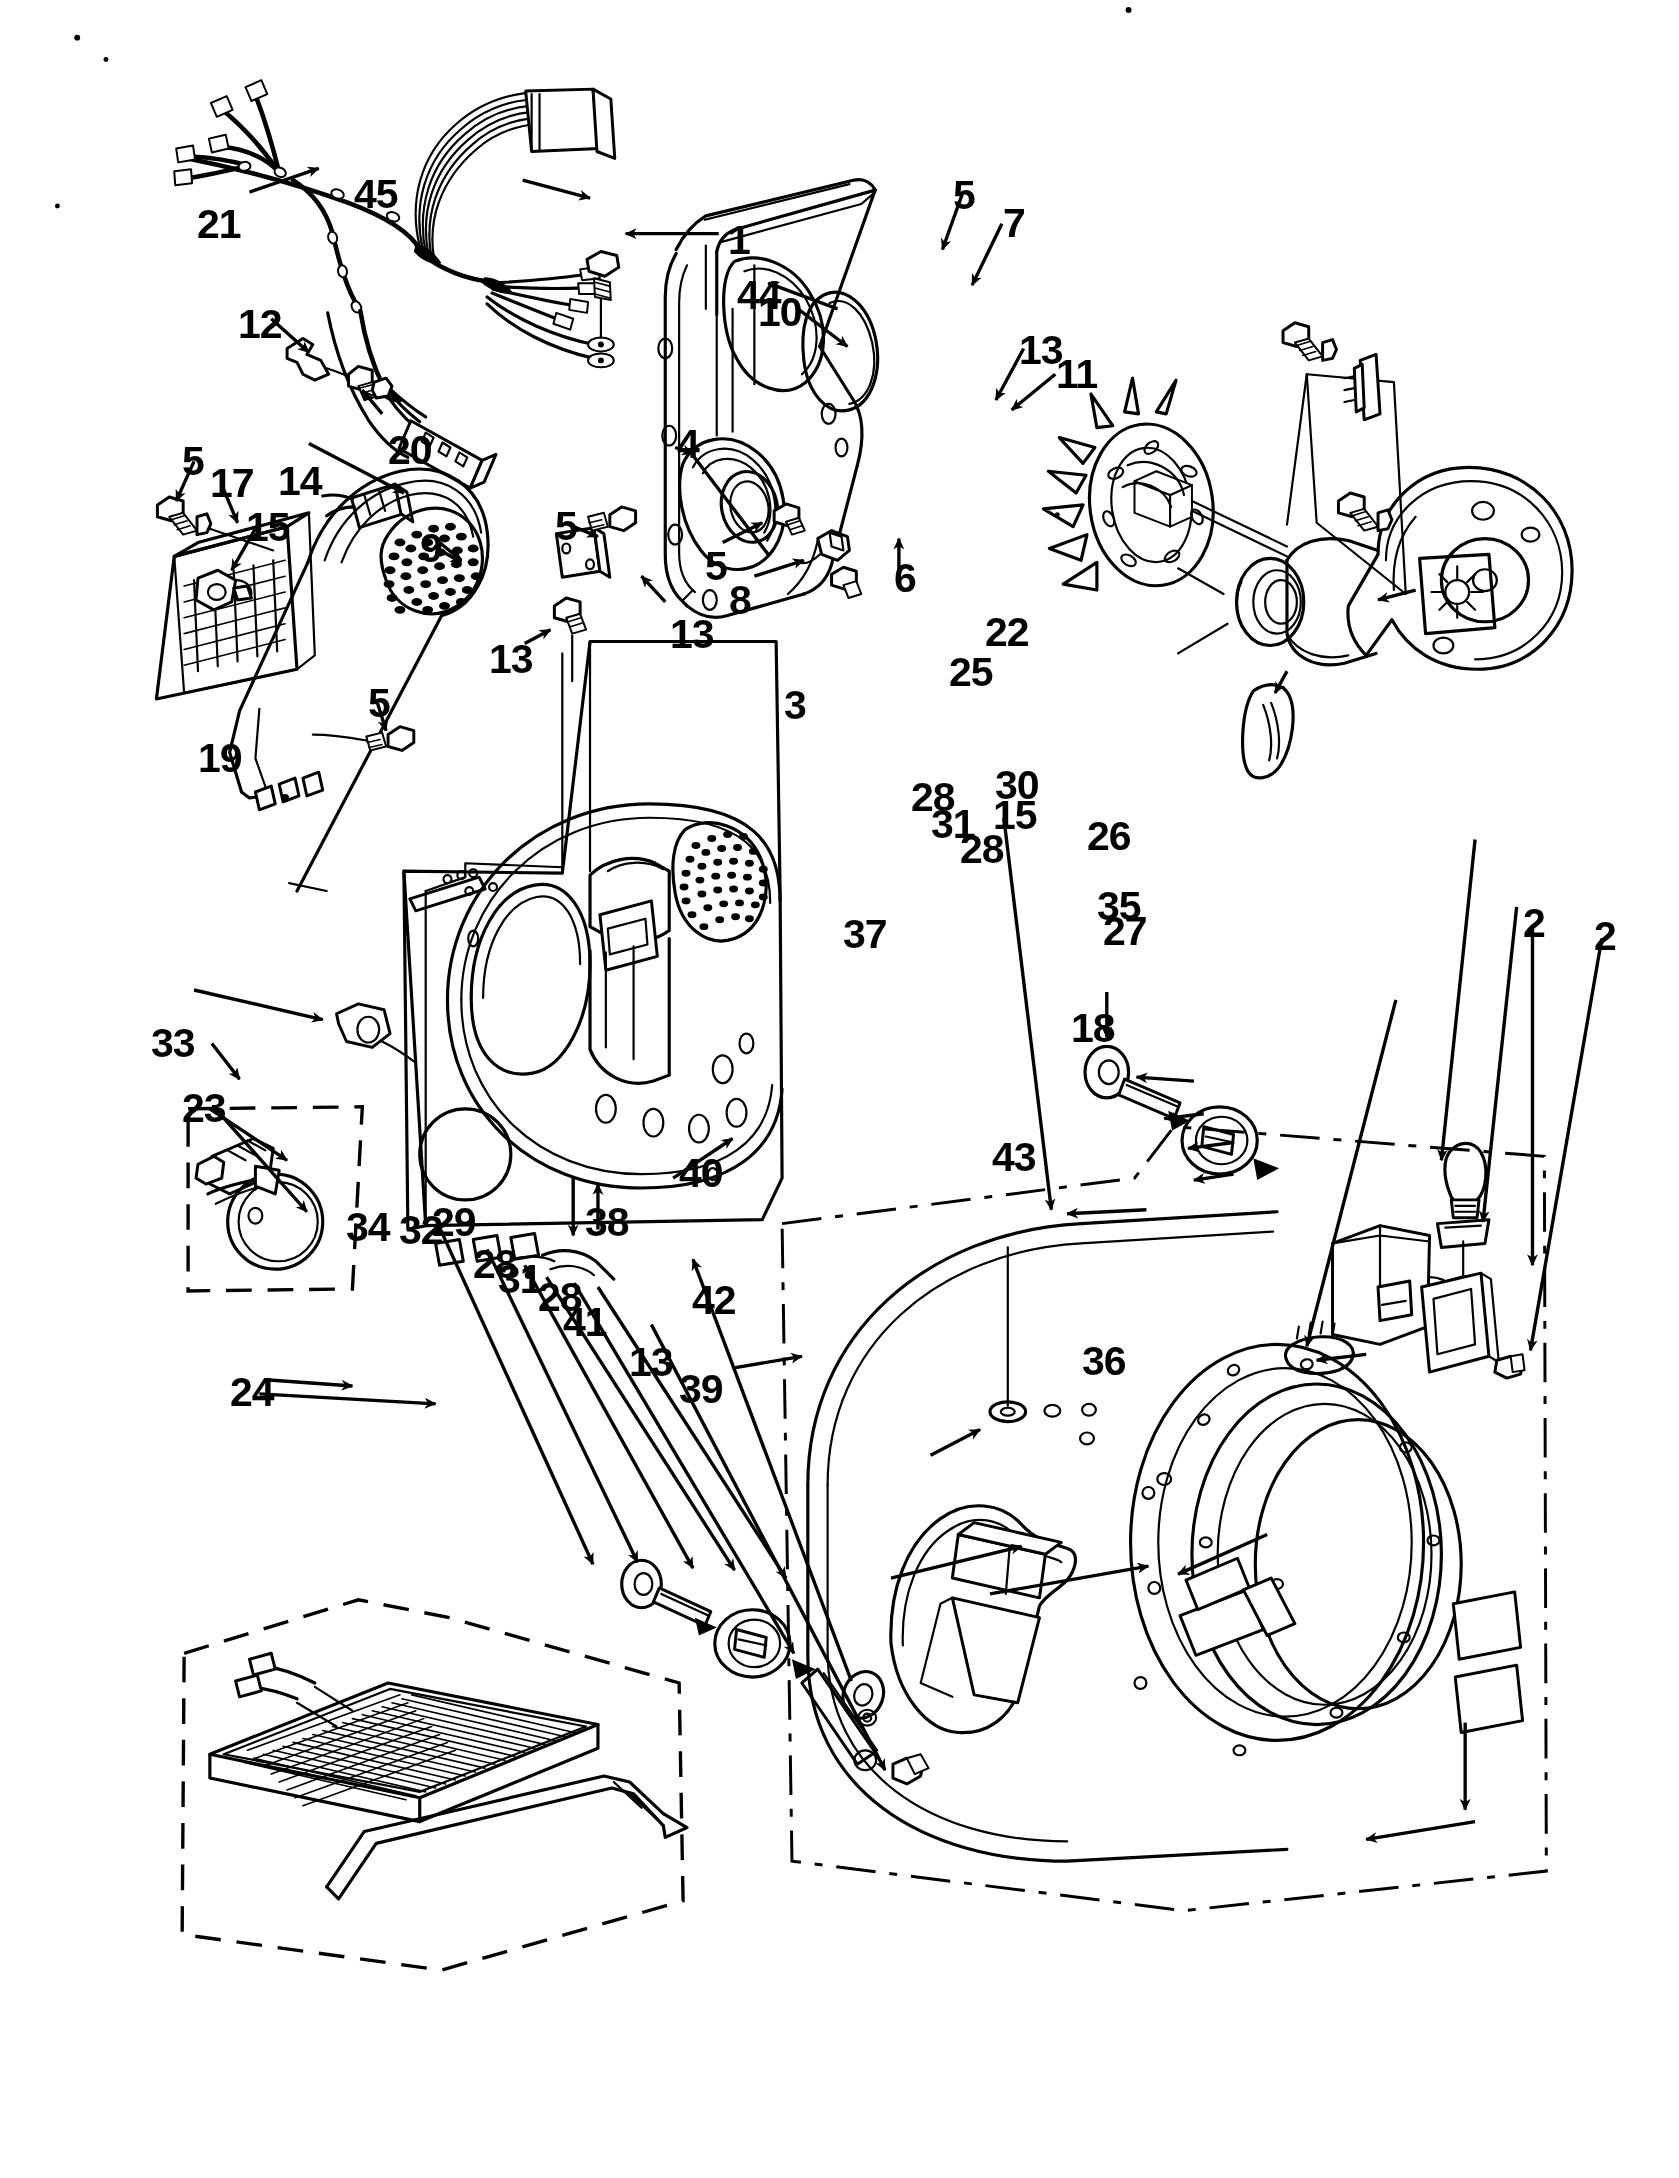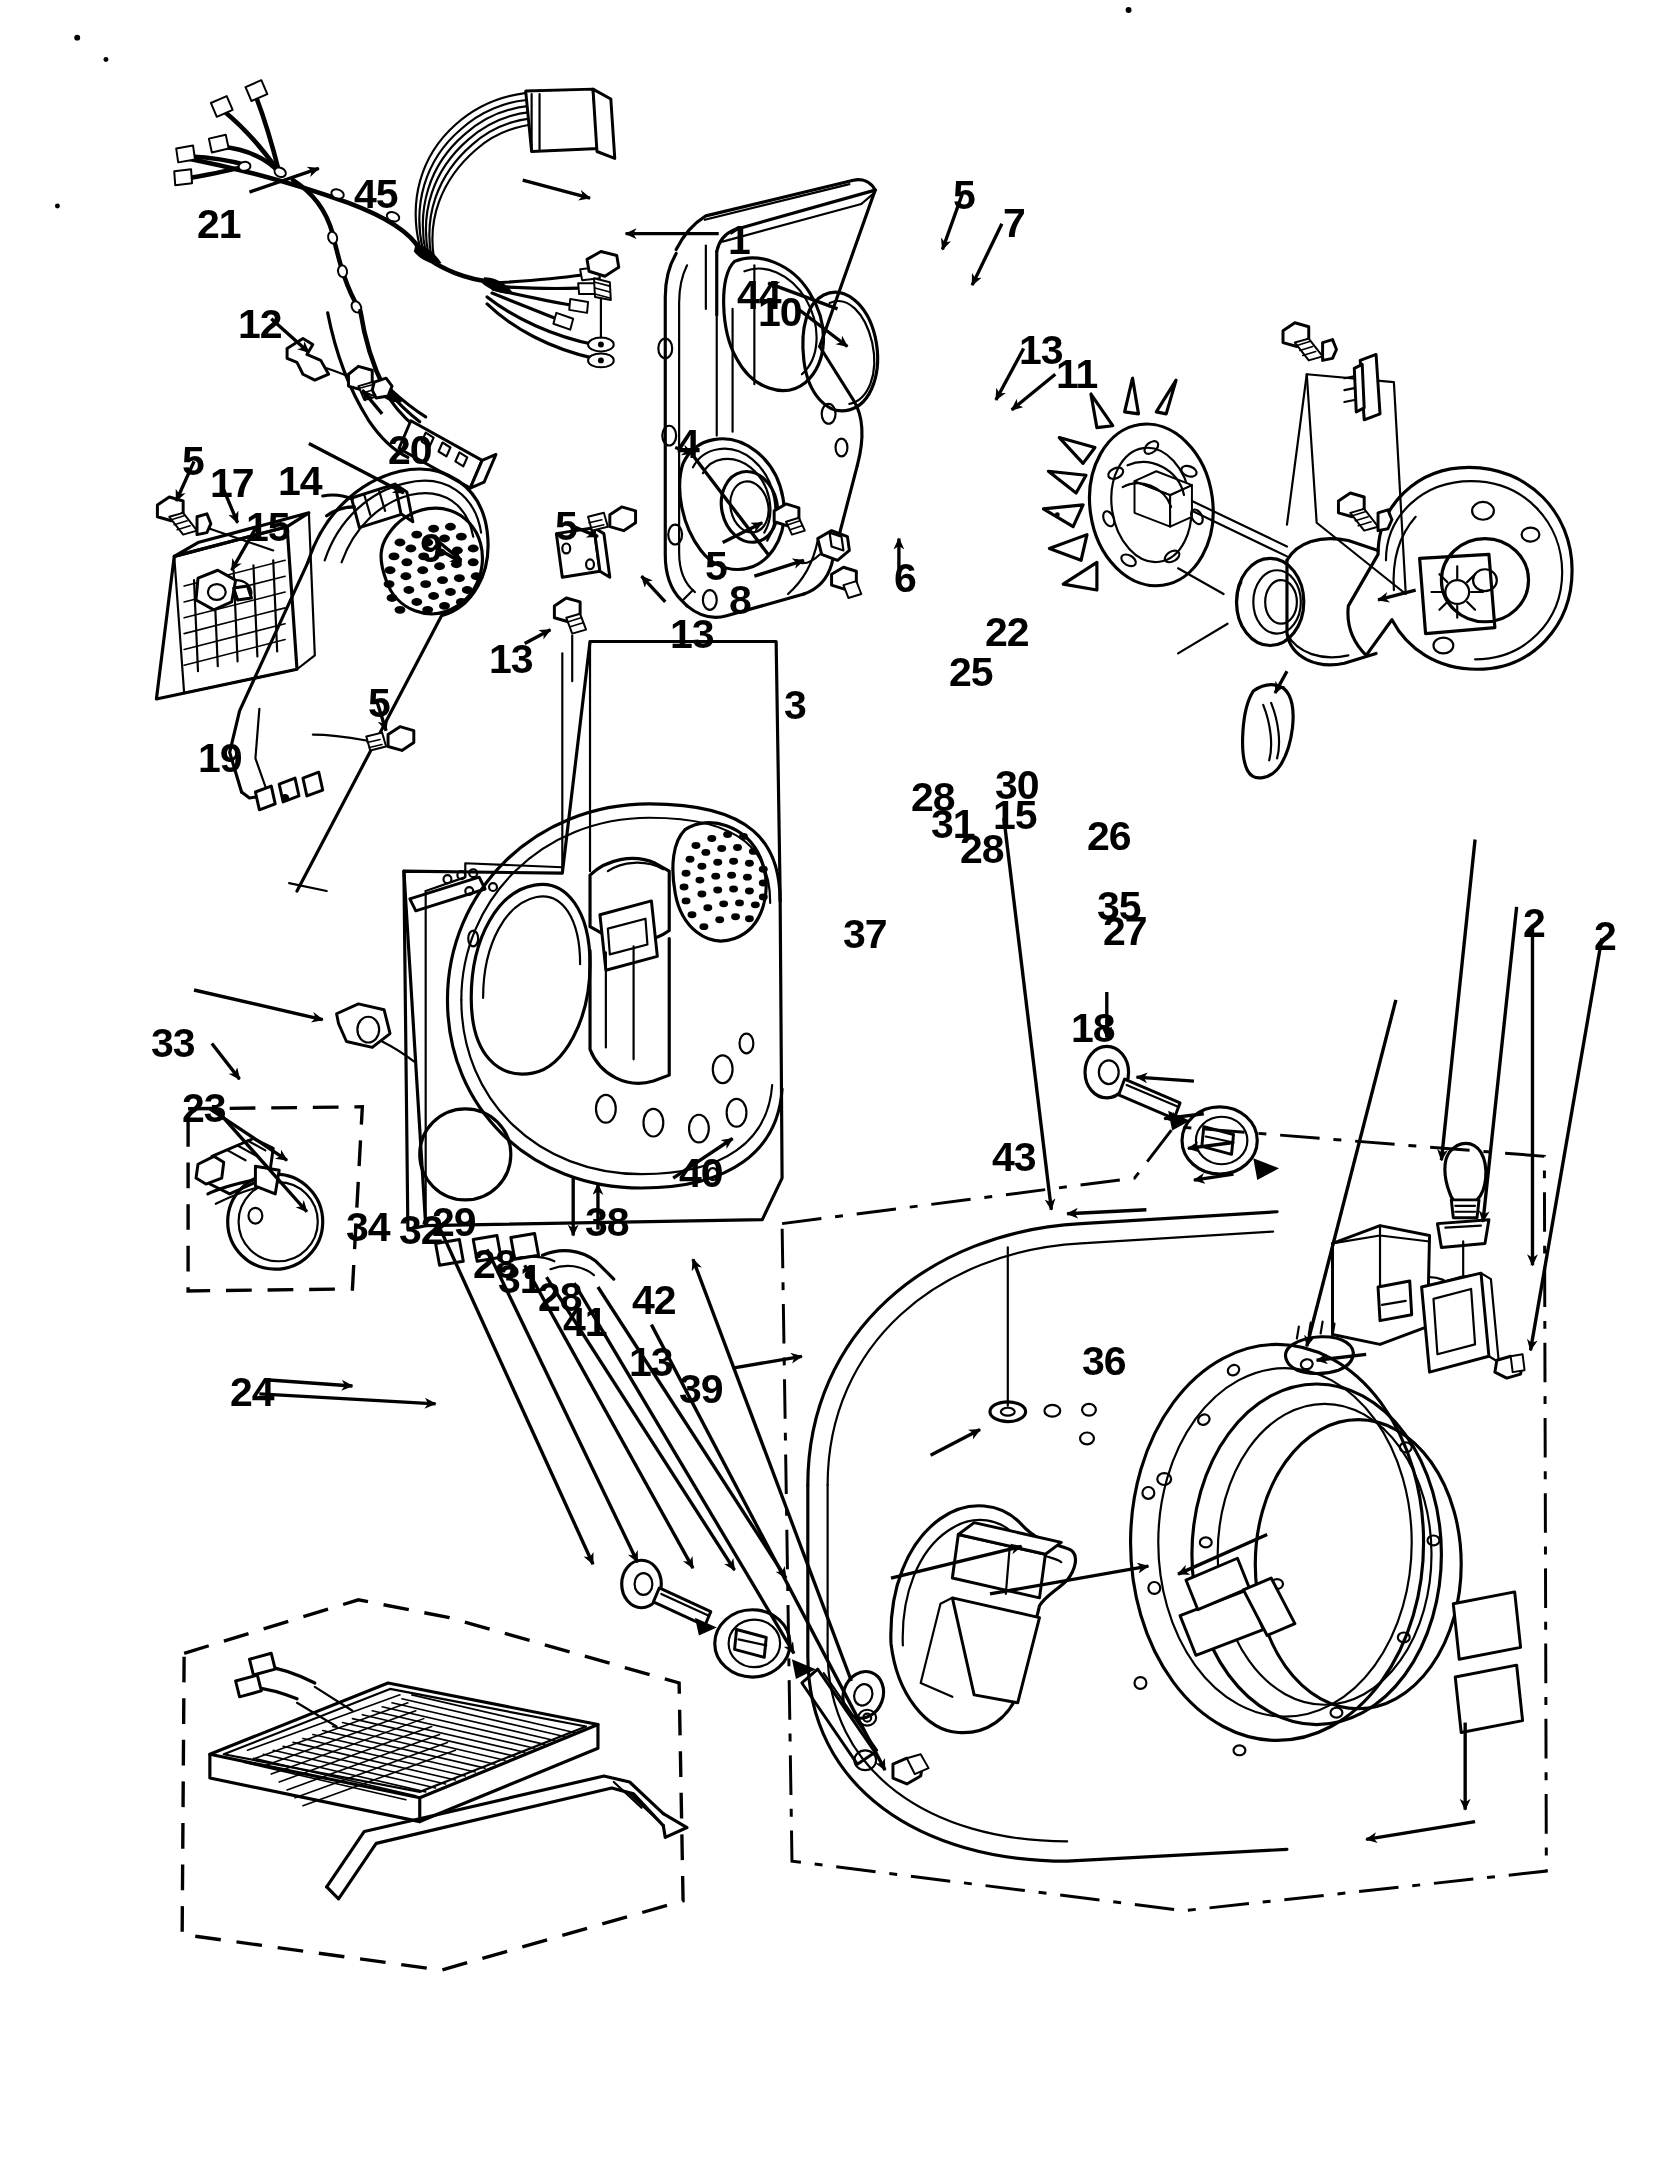--- a/index.html
+++ b/index.html
@@ -994,20 +994,20 @@
       <div class="callout" style="left: 399px; top: 1210px;">32</div>
       <div class="callout" style="left: 151px; top: 983px; margin-top: 40px;">33</div>
       <div class="callout" style="left: 346px; top: 1207px;">34</div>
       <div class="callout" style="left: 1097px; top: 886px;">35</div>
       <div class="callout" style="left: 1082px; top: 1341px;">36</div>
       <div class="callout" style="left: 843px; top: 914px;">37</div>
       <div class="callout" style="left: 585px; top: 1202px;">38</div>
       <div class="callout" style="left: 679px; top: 1369px;">39</div>
       <div class="callout" style="left: 667px; top: 1153px; margin-left: 12px;">40</div>
       <div class="callout" style="left: 563px; top: 1302px;">41</div>
-      <div class="callout" style="left: 632px; top: 1280px;">42</div>
+      <div class="callout" style="left: 692px; top: 1280px;">42</div>
       <div class="callout" style="left: 992px; top: 1137px;">43</div>
       <div class="callout" style="left: 737px; top: 275px;">44</div>
       <div class="callout" style="left: 354px; top: 174px;">45</div>
     </div>
 
 </div>
 
 
 </body></html>

